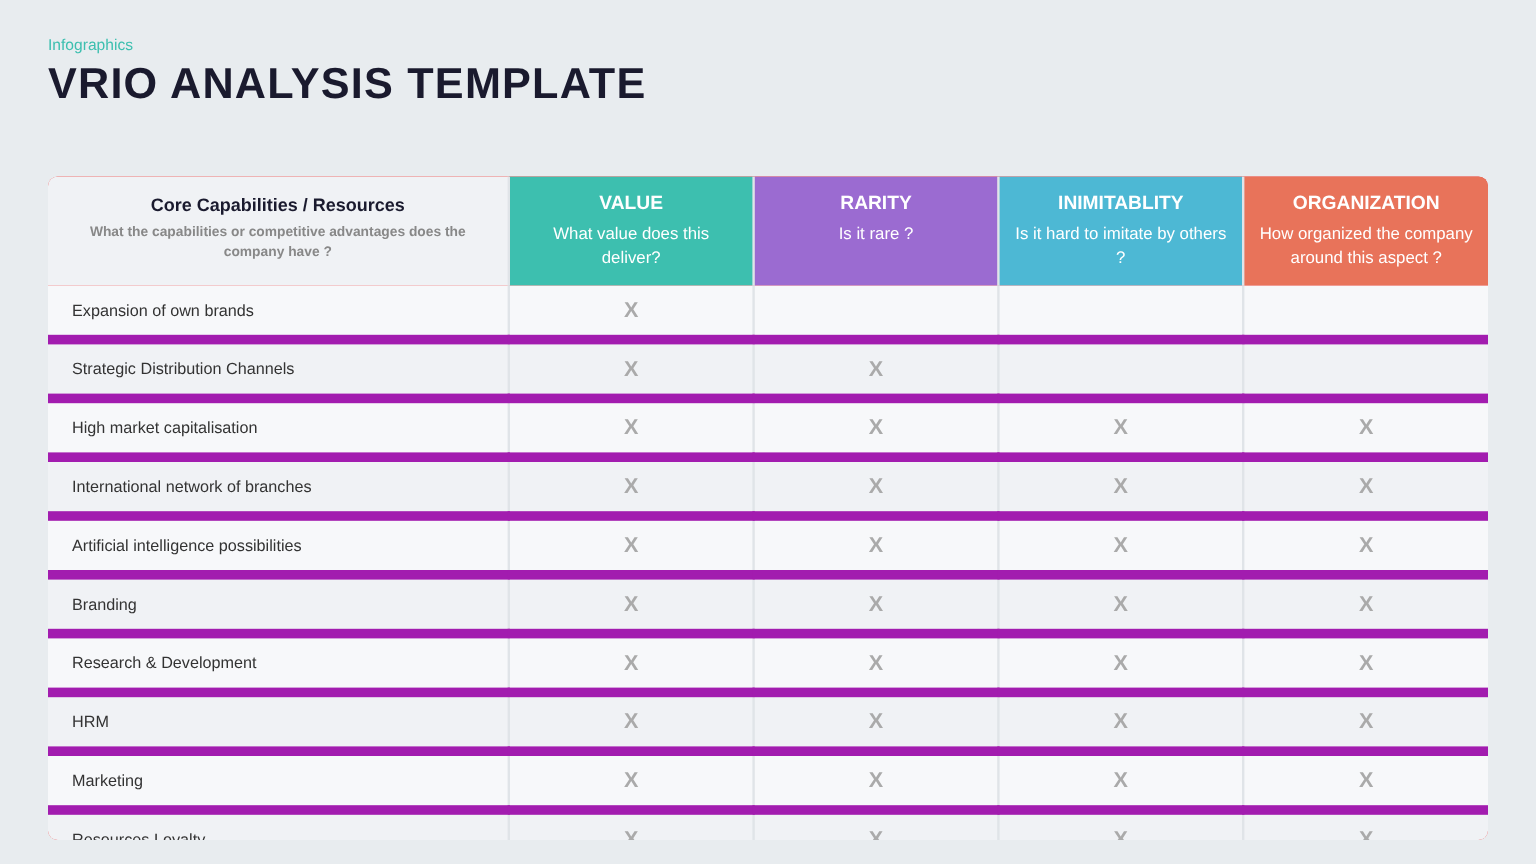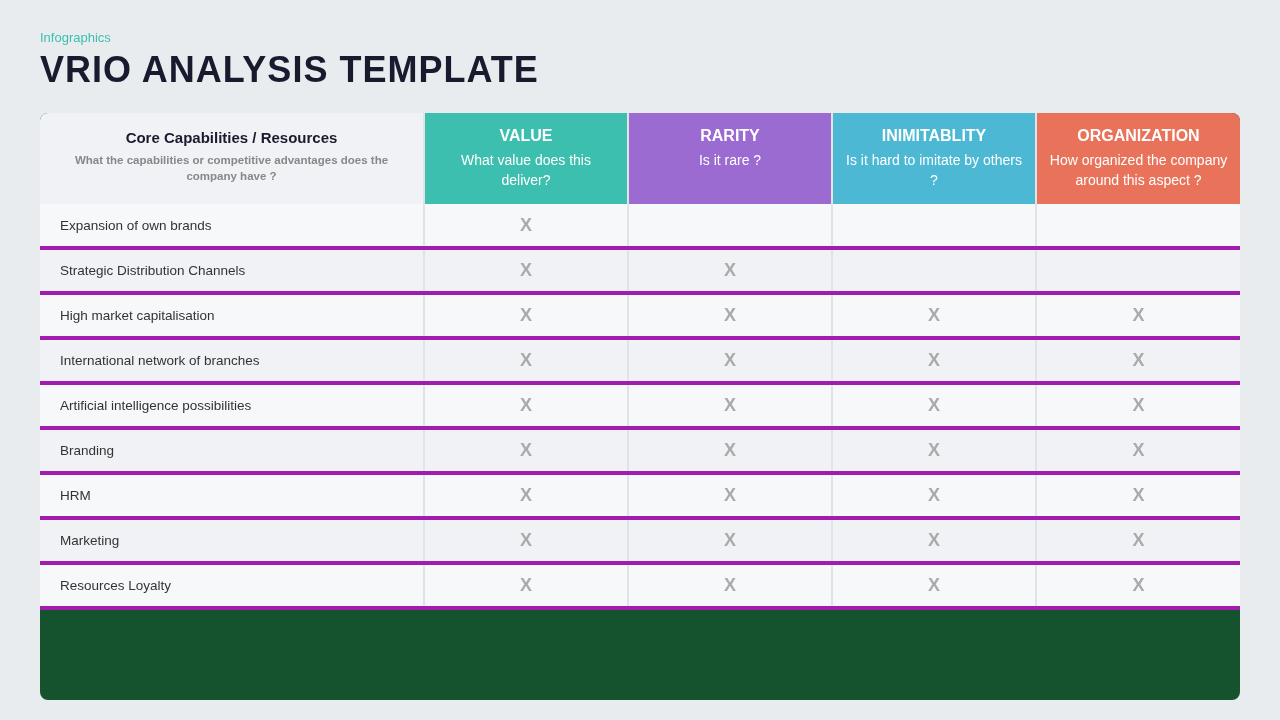--- a/index.html
+++ b/index.html
@@ -21,24 +21,25 @@
     }
     .page-title {
       color: #1a1a2e;
       font-size: 36px;
       font-weight: 800;
       letter-spacing: 1px;
       margin-bottom: 22px;
       text-transform: uppercase;
     }
     .table-wrapper {
-      background: #14532d;
+      background: #ef4444;
       border-radius: 8px;
       overflow: hidden;
       flex: 1;
+      margin-top: 34px;
     }
     table {
       width: 100%;
       border-collapse: collapse;
       table-layout: fixed;
     }
     thead tr th {
       padding: 0;
       vertical-align: top;
     }
@@ -85,21 +86,21 @@
       text-transform: uppercase;
       margin-bottom: 6px;
     }
     .col-header .col-desc {
       font-size: 14px;
       font-weight: 400;
       line-height: 1.4;
     }
     tbody tr {
       background: #f7f8fa;
-      border-bottom: 4px solid #a21caf;
+      border-bottom: 8px solid #a21caf;
     }
     tbody tr:nth-child(even) {
       background: #f0f2f5;
     }
     tbody td {
       padding: 10px 8px;
       text-align: center;
       font-size: 13px;
       color: #444;
       height: 44px;
@@ -203,20 +204,27 @@
           <td><span class="x-mark">X</span></td>
         </tr>
         <tr>
           <td>Branding</td>
           <td><span class="x-mark">X</span></td>
           <td><span class="x-mark">X</span></td>
           <td><span class="x-mark">X</span></td>
           <td><span class="x-mark">X</span></td>
         </tr>
         <tr>
+          <td>Research &amp; Development</td>
+          <td><span class="x-mark">X</span></td>
+          <td><span class="x-mark">X</span></td>
+          <td><span class="x-mark">X</span></td>
+          <td><span class="x-mark">X</span></td>
+        </tr>
+        <tr>
           <td>HRM</td>
           <td><span class="x-mark">X</span></td>
           <td><span class="x-mark">X</span></td>
           <td><span class="x-mark">X</span></td>
           <td><span class="x-mark">X</span></td>
         </tr>
         <tr>
           <td>Marketing</td>
           <td><span class="x-mark">X</span></td>
           <td><span class="x-mark">X</span></td>

